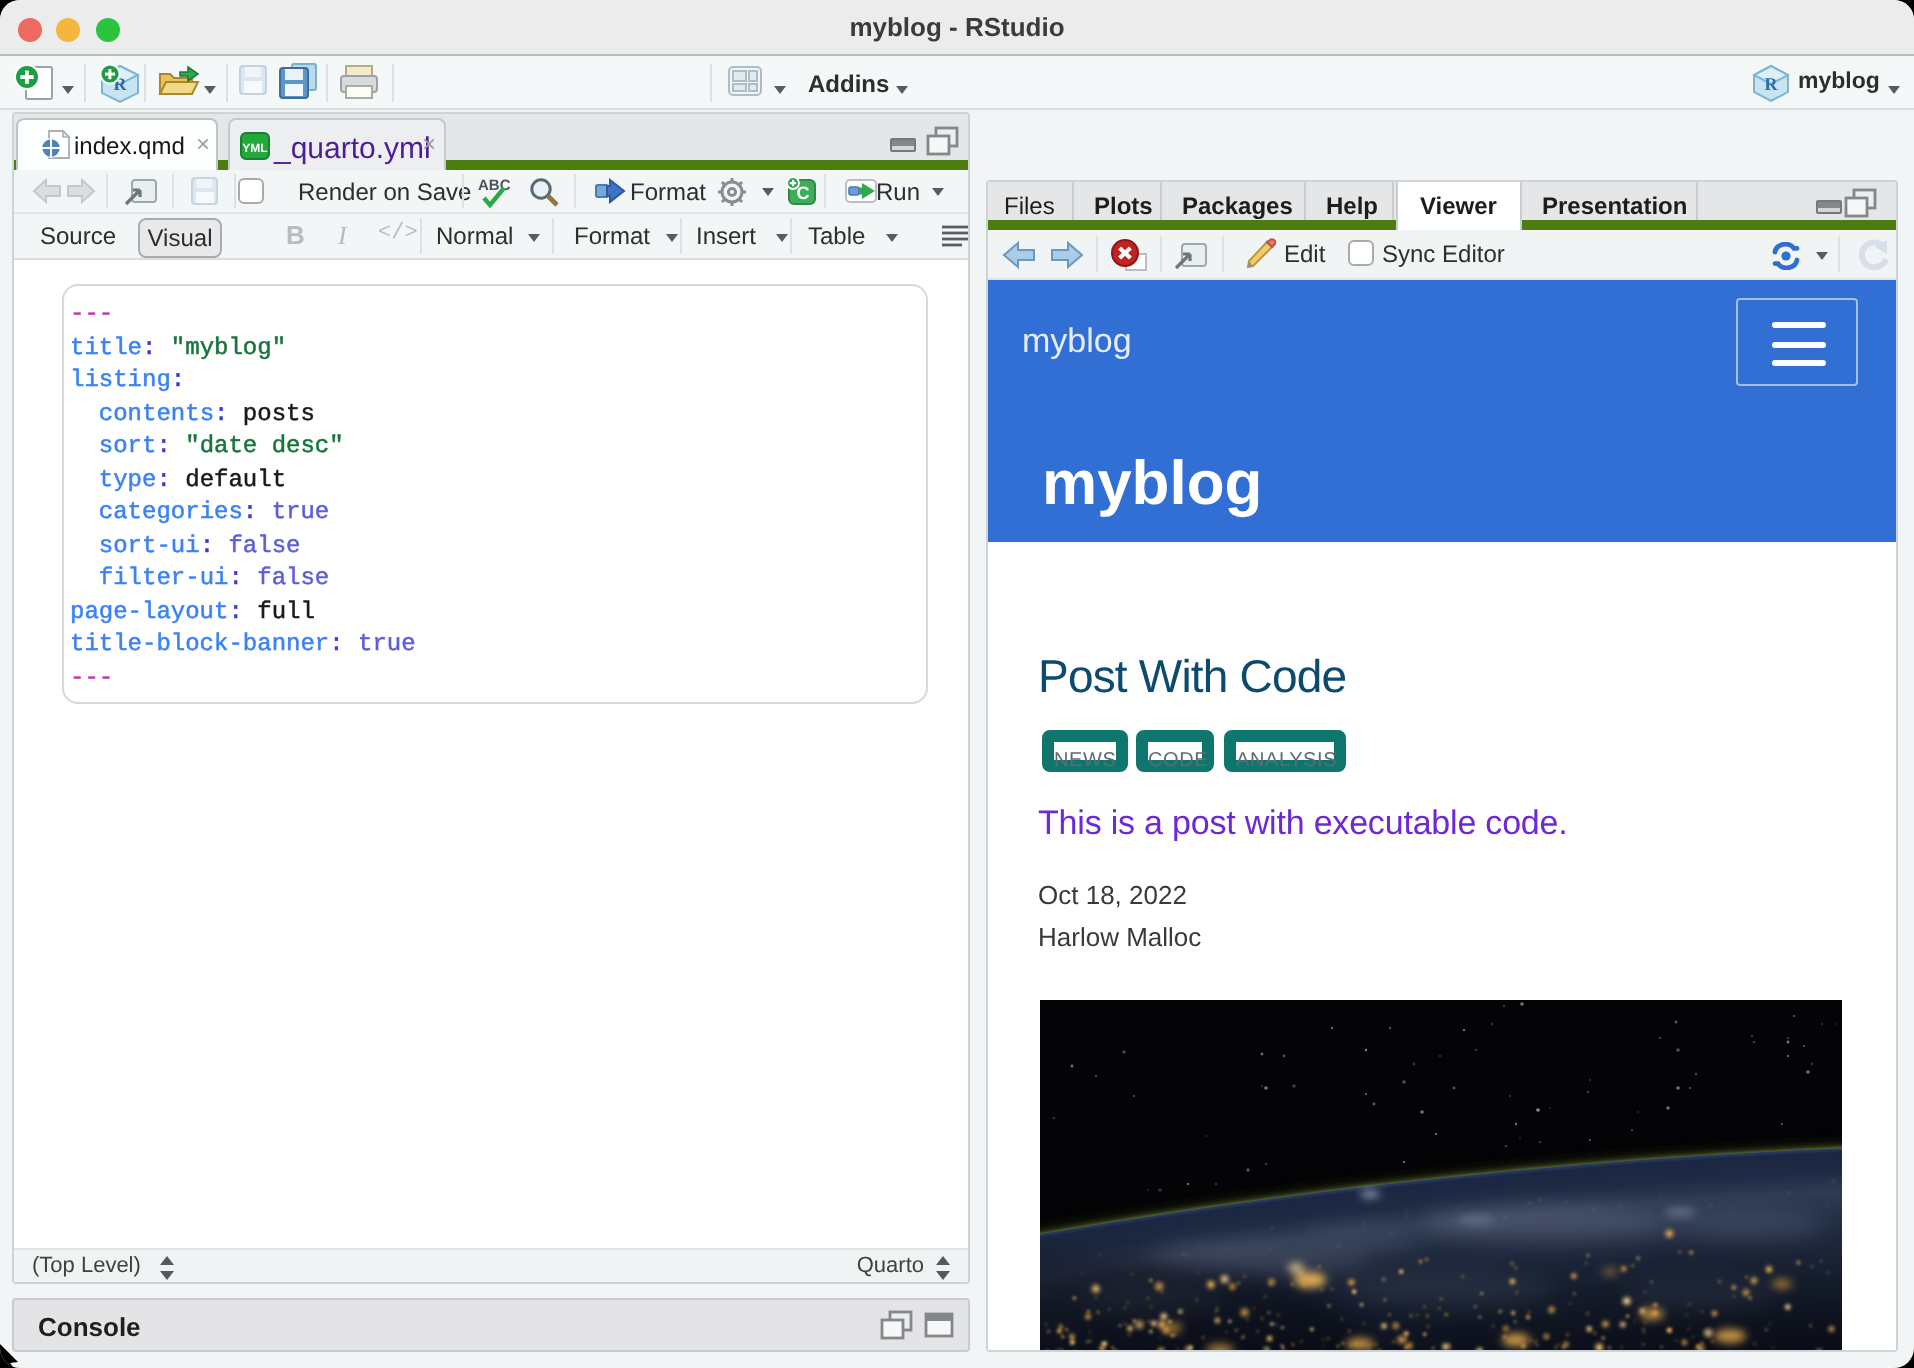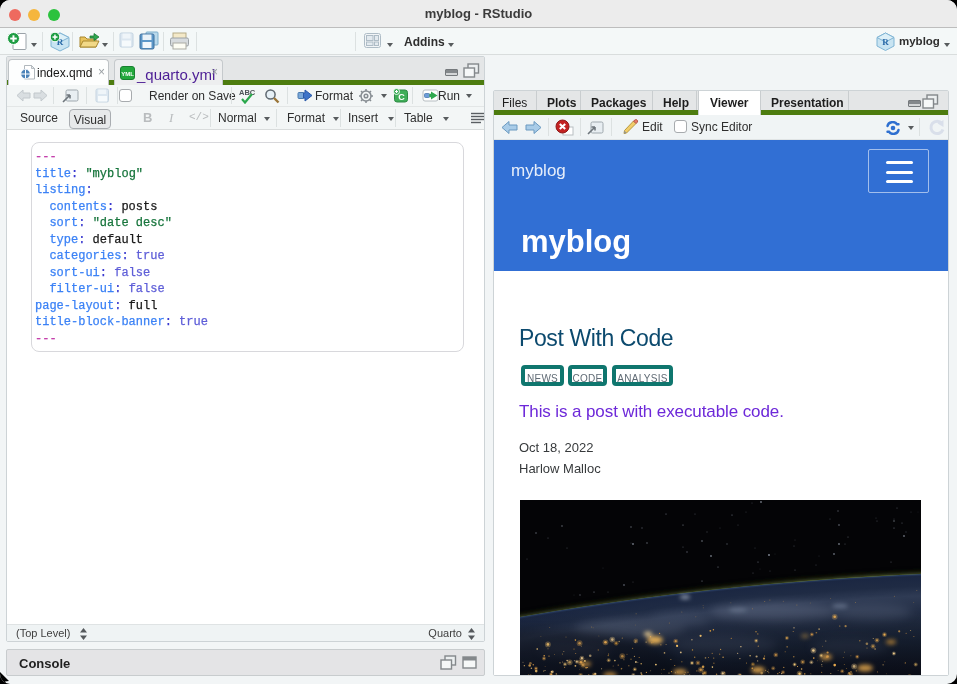--- a/index.html
+++ b/index.html
@@ -40,21 +40,21 @@
 #rtabs { height:24px; }
 #vtoolbar { position:absolute; left:0; top:24px; right:0; height:25px; background:#F0F4F5; border-bottom:1px solid #E0E4E5; }
 #viewer { position:absolute; left:0; top:49px; right:0; bottom:0; background:#fff; overflow:hidden; }
 
 #bluehdr { position:absolute; left:0; top:0; width:100%; height:131px; background:#316FD4; }
 #navtitle { position:absolute; left:17px; top:21px; font-size:17px; color:rgba(255,255,255,0.88); }
 #hamb { position:absolute; right:19px; top:9px; width:61px; height:44px; border:1px solid rgba(255,255,255,0.55); border-radius:2px; }
 #hamb .l { position:absolute; left:17px; width:27px; height:3px; background:#fff; border-radius:1.5px; }
 #bannertitle { position:absolute; left:27px; top:84px; font-size:31px; font-weight:bold; color:#fff; }
 #posttitle { position:absolute; left:25px; top:185px; font-size:23px; letter-spacing:-0.4px; color:#0c4a6e; }
-.badge { position:absolute; top:225px; height:21px; border:4px solid #0f766e; border-radius:4px; font-size:10px; color:#5F6A74; letter-spacing:0.3px; line-height:20px; text-align:center; }
+.badge { position:absolute; top:225px; height:21px; border:6px solid #0f766e; border-radius:4px; font-size:10px; color:#5F6A74; letter-spacing:0.3px; line-height:20px; text-align:center; }
 #ppara { position:absolute; left:25px; top:262px; font-size:17px; letter-spacing:-0.1px; color:#6d28d9; }
 #pdate { position:absolute; left:25px; top:300px; font-size:13px; color:#373A3C; }
 #pauth { position:absolute; left:25px; top:321px; font-size:13px; color:#373A3C; }
 #earth { position:absolute; left:26px; top:360px; width:401px; height:177px; }
 
 .minbar { position:absolute; width:13px; height:7px; background:linear-gradient(#84888B 0 58%, #D4D6D7 58% 100%); border:1px solid #75797C; border-radius:1px; }
 .cbox { display:inline-block; width:13px; height:13px; background:#fff; border:1px solid #A7ABAE; border-radius:3px; vertical-align:-2px; }
 </style>
 </head>
 <body>

